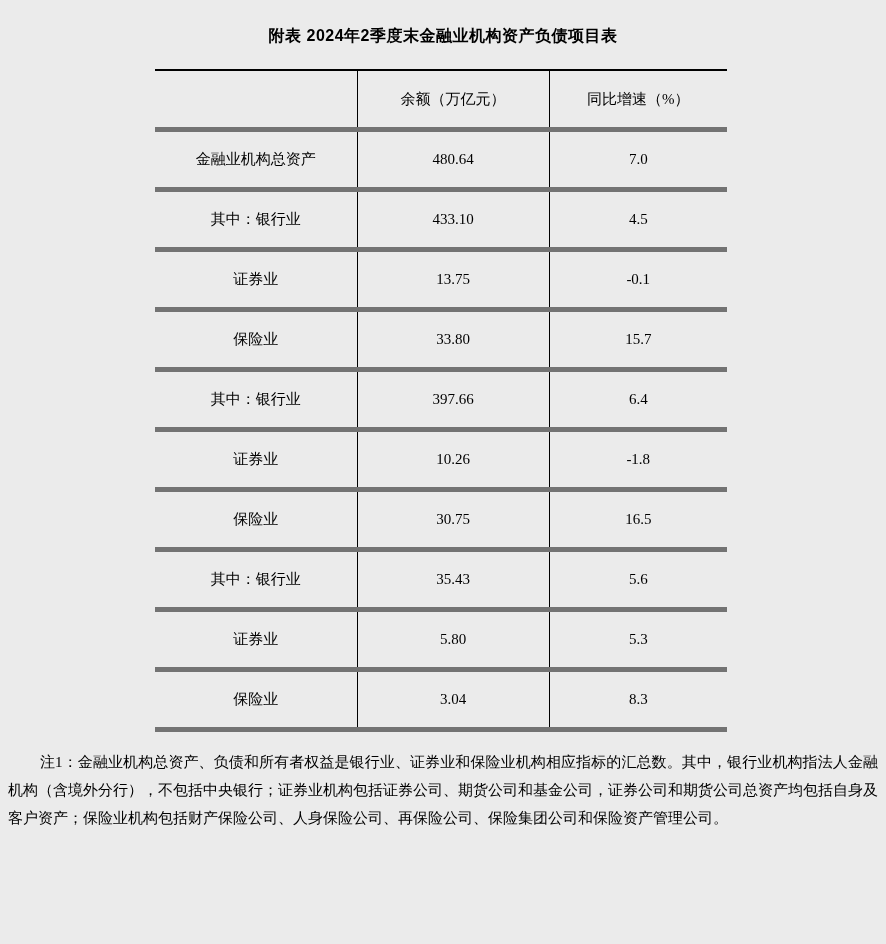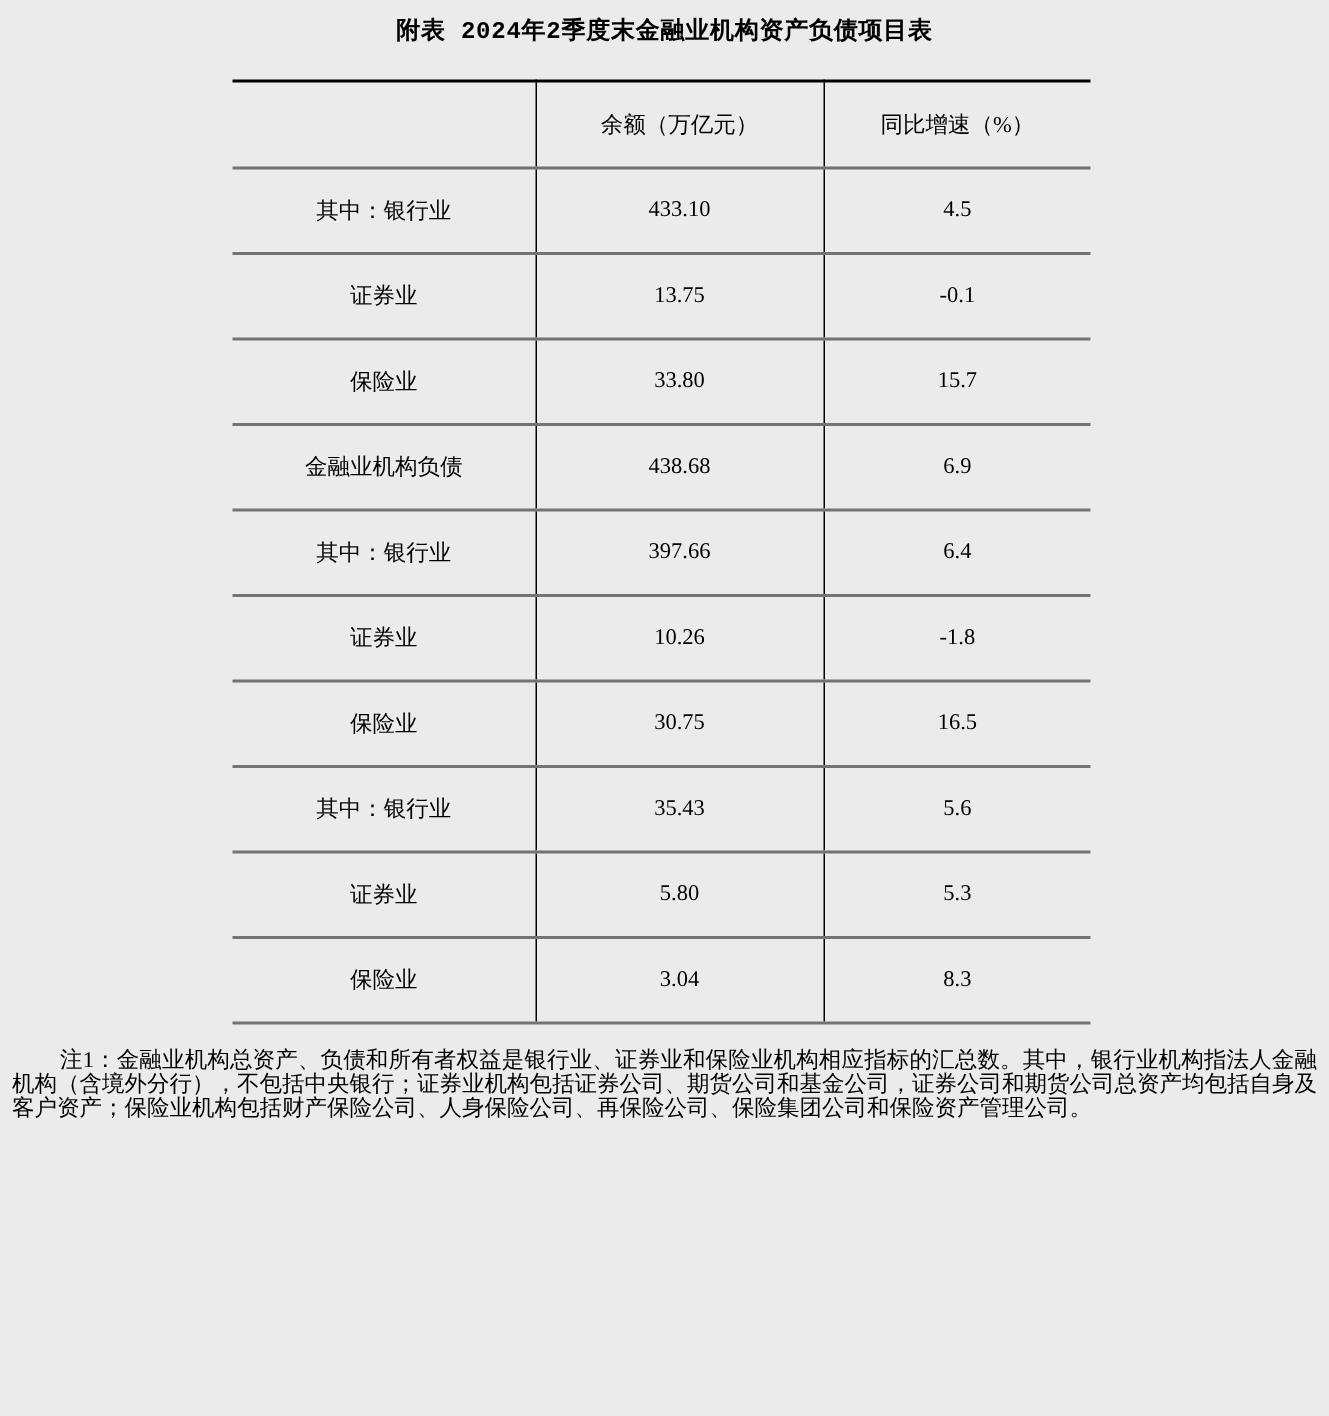--- a/index.html
+++ b/index.html
@@ -10,41 +10,41 @@
     width: 886px;
     height: 944px;
     background: #ebebeb;
     color: #000000;
     font-family: "Liberation Serif", serif;
     overflow: hidden;
     position: relative;
   }
   .title {
     margin: 0;
-    padding-top: 10px;
-    font-family: Liberation Mono, monospace;
+    padding-top: 26px;
+    font-family: Liberation Sans, sans-serif;
     font-size: 16px;
     font-weight: bold;
     text-align: center;
     letter-spacing: 0.5px;
   }
   table.fin-table {
     border-collapse: collapse;
     table-layout: fixed;
     width: 572px;
     margin: 22px 0 0 155px;
     border-top: 2px solid #000000;
     border-bottom: 2px solid #000000;
   }
   table.fin-table col.c1 { width: 202px; }
   table.fin-table col.c2 { width: 192px; }
   table.fin-table col.c3 { width: 178px; }
   table.fin-table th,
   table.fin-table td {
-    border-bottom: 2px solid #737373;
+    border-bottom: 5px solid #737373;
     text-align: center;
     vertical-align: middle;
     font-size: 15px;
     font-weight: normal;
     padding: 0;
     color: #000000;
   }
   table.fin-table th:nth-child(1),
   table.fin-table td:nth-child(1),
   table.fin-table th:nth-child(2),
@@ -52,21 +52,21 @@
     border-right: 1px solid #000000;
   }
   table.fin-table thead th { height: 56px; }
   table.fin-table tbody td { height: 55px; }
   .notes {
     margin: 16px 8px 0 8px;
     font-size: 15px;
   }
   .note {
     margin: 0 0 13px 0;
-    line-height: 16px;
+    line-height: 28px;
     text-indent: 32px;
     text-align: justify;
   }
 </style>
 </head>
 <body>
 
 <h1 class="title">附表  2024年2季度末金融业机构资产负债项目表</h1>
 
 <table class="fin-table">
@@ -77,38 +77,38 @@
   </colgroup>
   <thead>
     <tr>
       <th></th>
       <th>余额（万亿元）</th>
       <th>同比增速（%）</th>
     </tr>
   </thead>
   <tbody>
     <tr>
+      <td>金融业机构总资产</td>
+      <td>480.64</td>
+      <td>7.0</td>
+    </tr>
+    <tr>
       <td>其中：银行业</td>
       <td>433.10</td>
       <td>4.5</td>
     </tr>
     <tr>
       <td>证券业</td>
       <td>13.75</td>
       <td>-0.1</td>
     </tr>
     <tr>
       <td>保险业</td>
       <td>33.80</td>
       <td>15.7</td>
-    </tr>
-    <tr>
-      <td>金融业机构负债</td>
-      <td>438.68</td>
-      <td>6.9</td>
     </tr>
     <tr>
       <td>其中：银行业</td>
       <td>397.66</td>
       <td>6.4</td>
     </tr>
     <tr>
       <td>证券业</td>
       <td>10.26</td>
       <td>-1.8</td>

